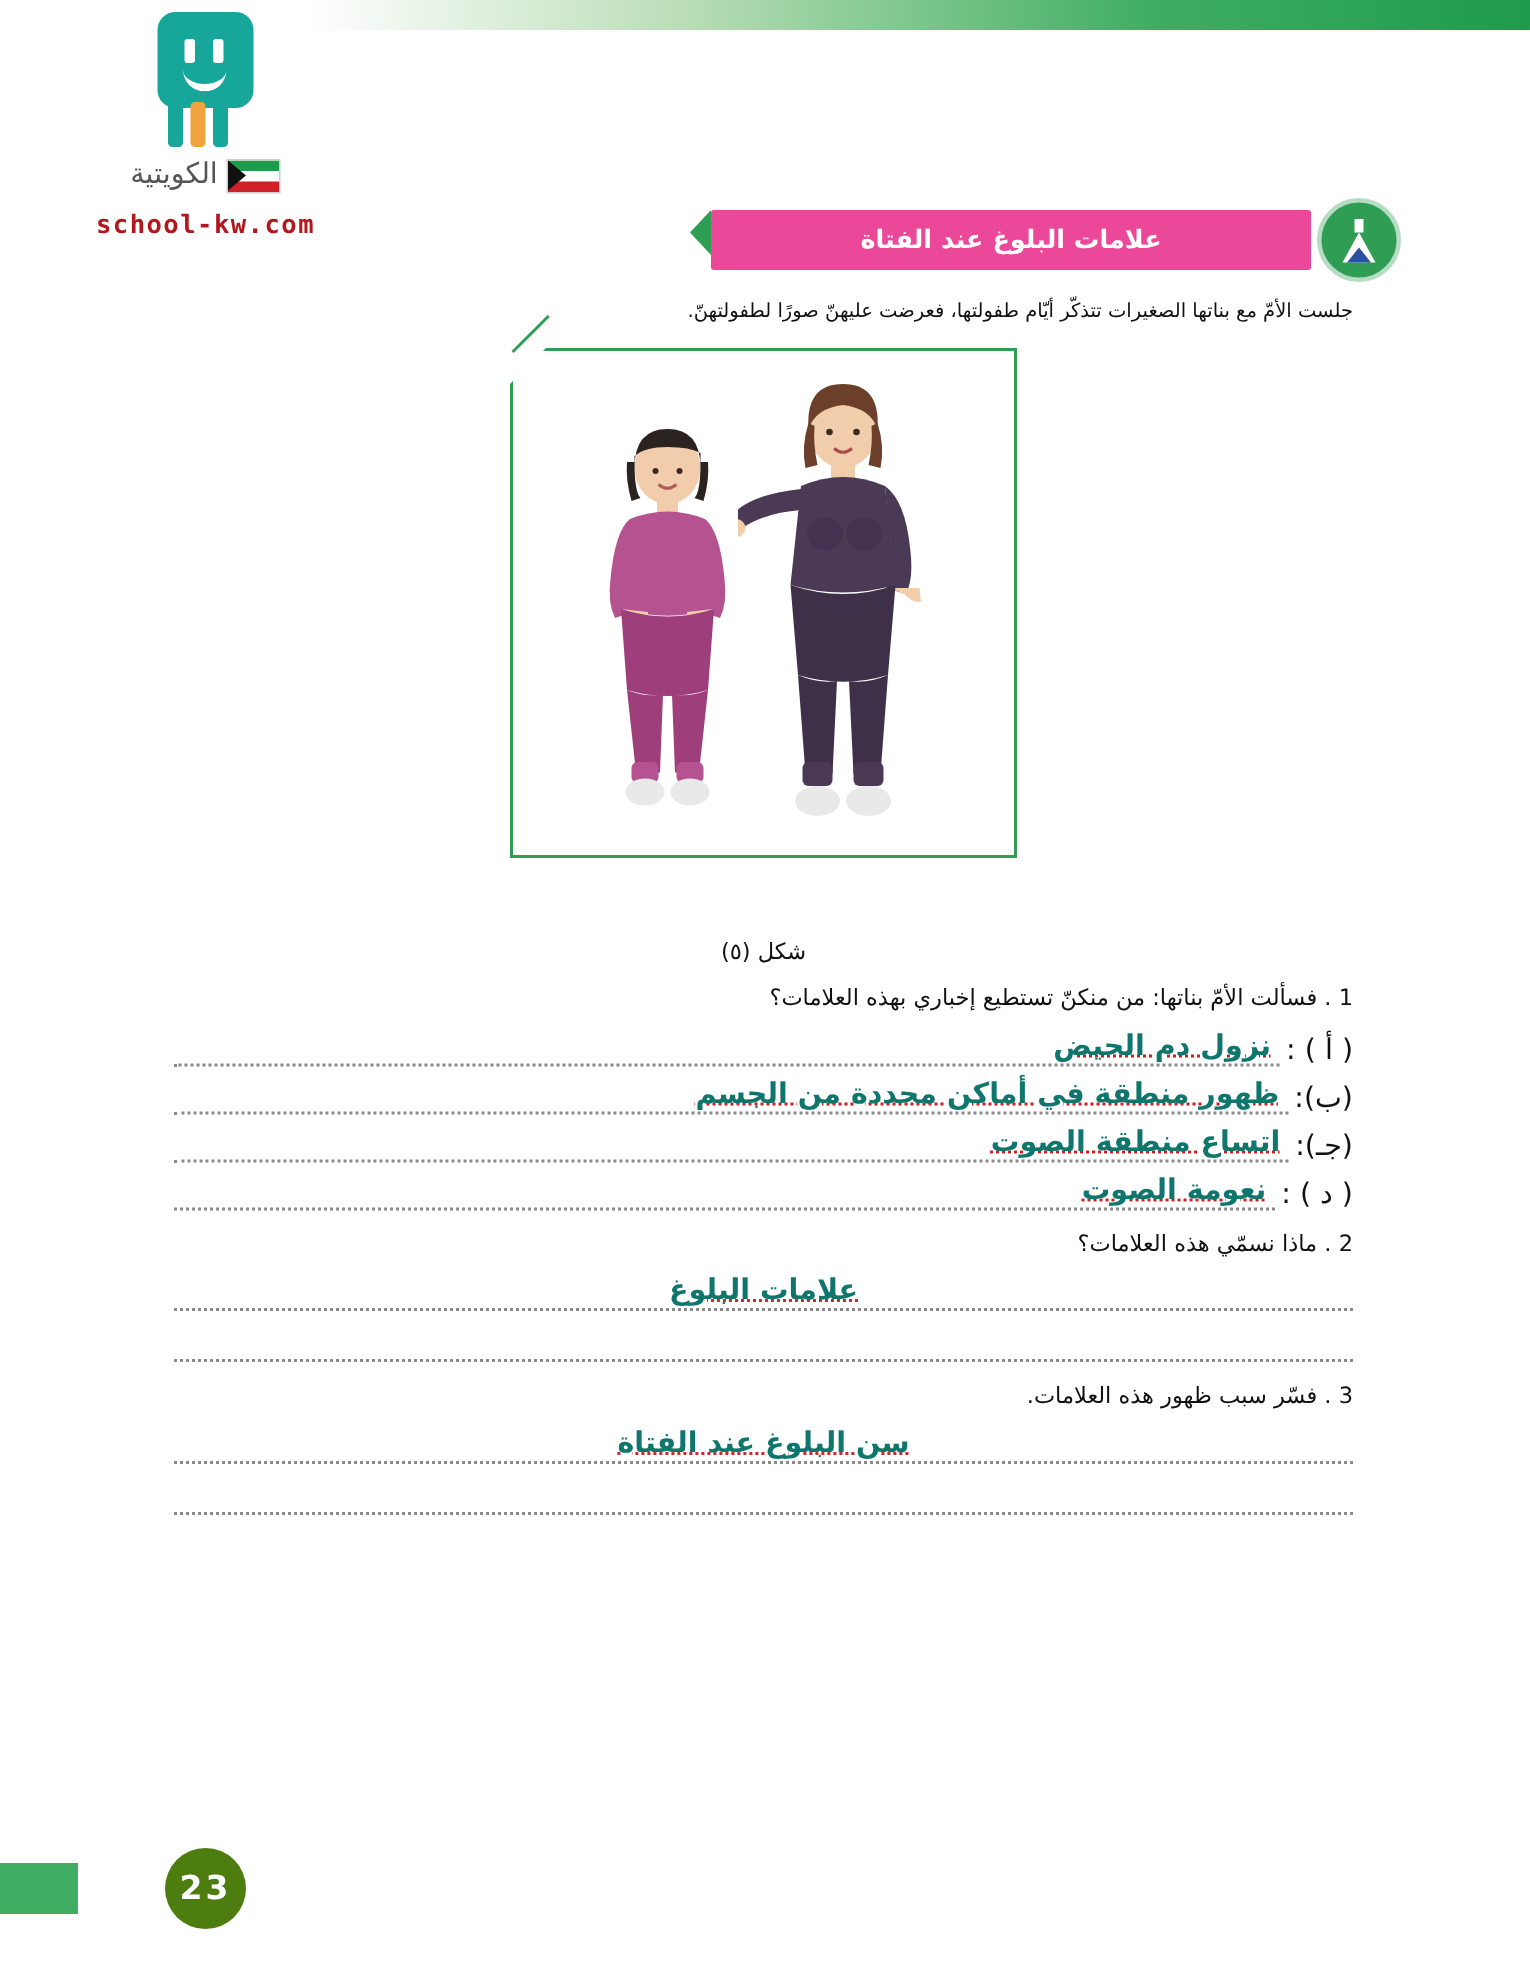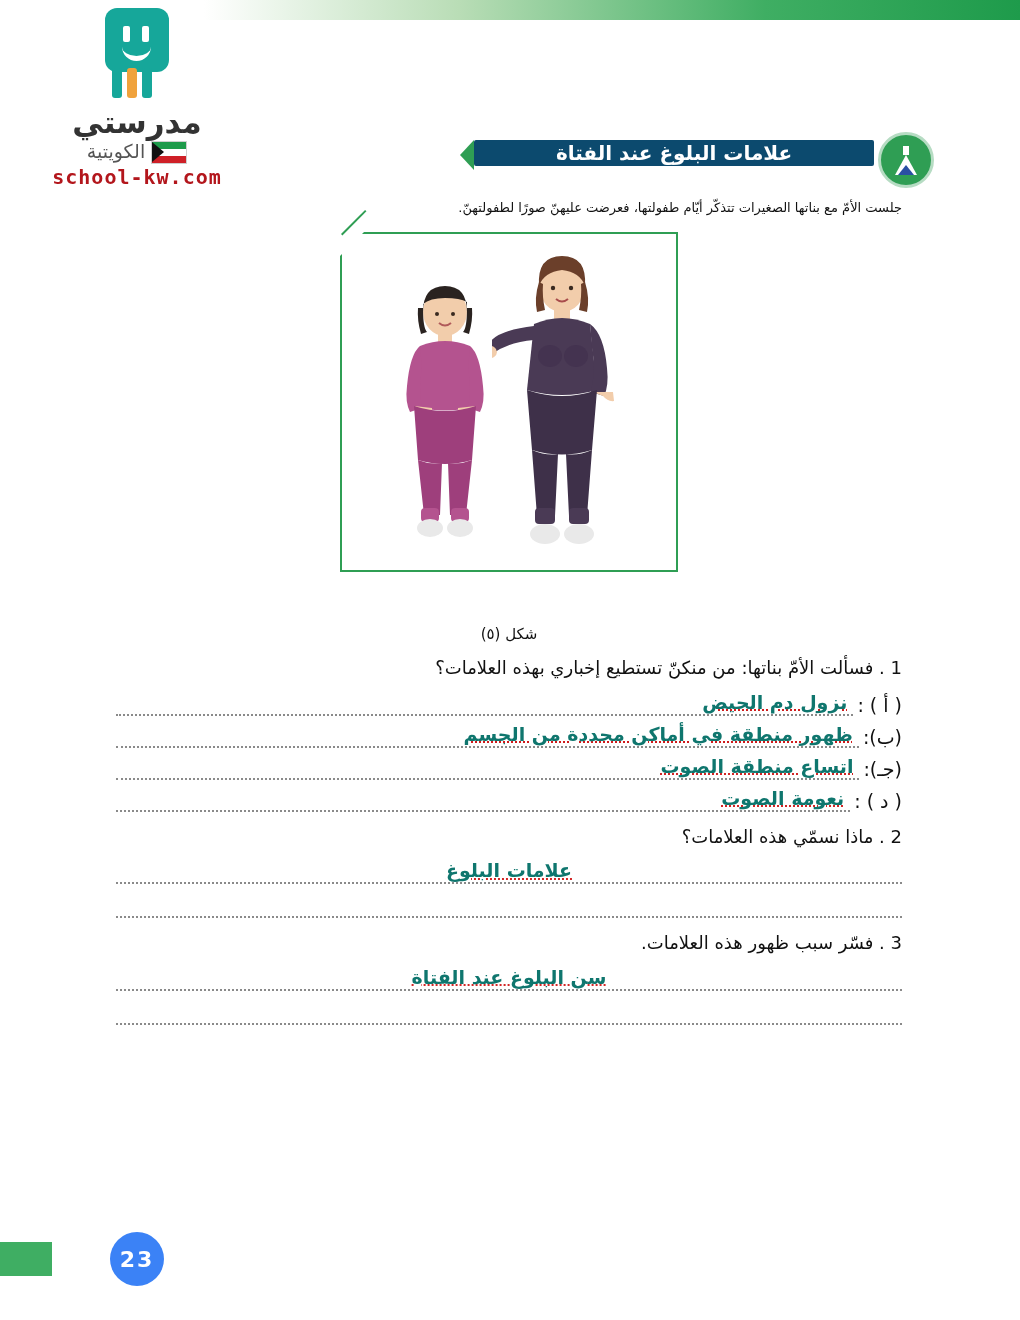--- a/index.html
+++ b/index.html
@@ -118,45 +118,45 @@
     position: absolute;
     top: 0; left: 0;
     width: 0; height: 0;
     border-top: 10.5px solid transparent;
     border-bottom: 10.5px solid transparent;
     border-left: 12px solid #111111;
   }
   .logo-url {
     direction: ltr;
     font-family: "DejaVu Sans Mono", "Liberation Mono", monospace;
-    font-size: 20px;
+    font-size: 17px;
     font-weight: bold;
     color: #b3161c;
     letter-spacing: 1px;
-    margin-top: 1px;
+    margin-top: 11px;
   }
 
   
   .header-row {
     position: absolute;
     top: 132px;
     right: 86px;
     width: 540px;
     height: 46px;
   }
   .title-pill {
     position: absolute;
     top: 8px;
     right: 60px;
     width: 400px;
-    height: 26px;
-    background: #0c4a6e;
+    height: 40px;
+    background: #ec4899;
     border-radius: 2px;
     color: #ffffff;
-    font-size: 20px;
+    font-size: 17px;
     font-weight: bold;
     display: flex;
     align-items: center;
     justify-content: center;
   }
   .title-pill::after {
     content: "";
     position: absolute;
     left: -14px;
     top: 0;
@@ -267,21 +267,21 @@
 
   
   .people { position: absolute; inset: 0; }
   .pers { position: absolute; }
 
   .girl { left: 48px; top: 48px; width: 110px; height: 260px; }
   .woman { left: 150px; top: 18px; width: 140px; height: 300px; }
 
   
   .q {
-    font-size: 18px;
+    font-size: 15px;
     margin: 10px 0 2px 0;
     line-height: 1.7;
   }
   .ansline {
     position: relative;
     height: 30px;
     margin: 0 0 2px 0;
     display: flex;
     align-items: flex-end;
     gap: 0;
@@ -326,21 +326,21 @@
     height: 34px;
     background: #3fae63;
   }
   .page-circle {
     position: absolute;
     left: 110px;
     bottom: 34px;
     width: 54px;
     height: 54px;
     border-radius: 50%;
-    background: #3b82f6;
+    background: #4d7c0f;
     display: flex;
     align-items: center;
     justify-content: center;
     color: #ffffff;
     font-size: 22px;
     font-weight: bold;
     letter-spacing: 2px;
   }
   .bottom-band {
     position: absolute;
@@ -359,21 +359,20 @@
 <div class="logo-block">
   <div class="logo-badge">
     <div class="sq"></div>
     <div class="face-eye eye1"></div>
     <div class="face-eye eye2"></div>
     <div class="smile"></div>
     <div class="leg legA"></div>
     <div class="leg legB"></div>
     <div class="leg legC"></div>
   </div>
-  <div class="logo-word">مدرستي</div>
   <div class="logo-flagrow">
     <span class="kw-flag">
       <i class="g"></i>
         <i class="w"></i>
         <i class="r"></i>
         <span class="k"></span>
     </span>
     <span class="logo-sub">الكويتية</span>
   </div>
   <div class="logo-url">school-kw.com</div>

